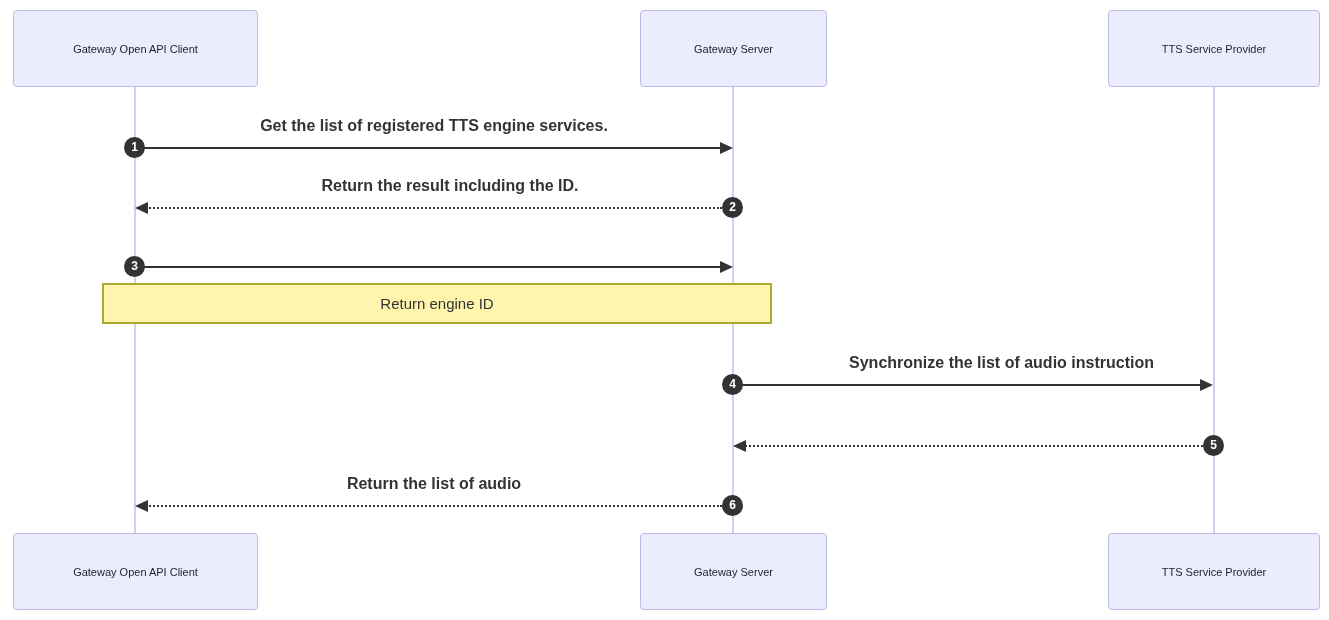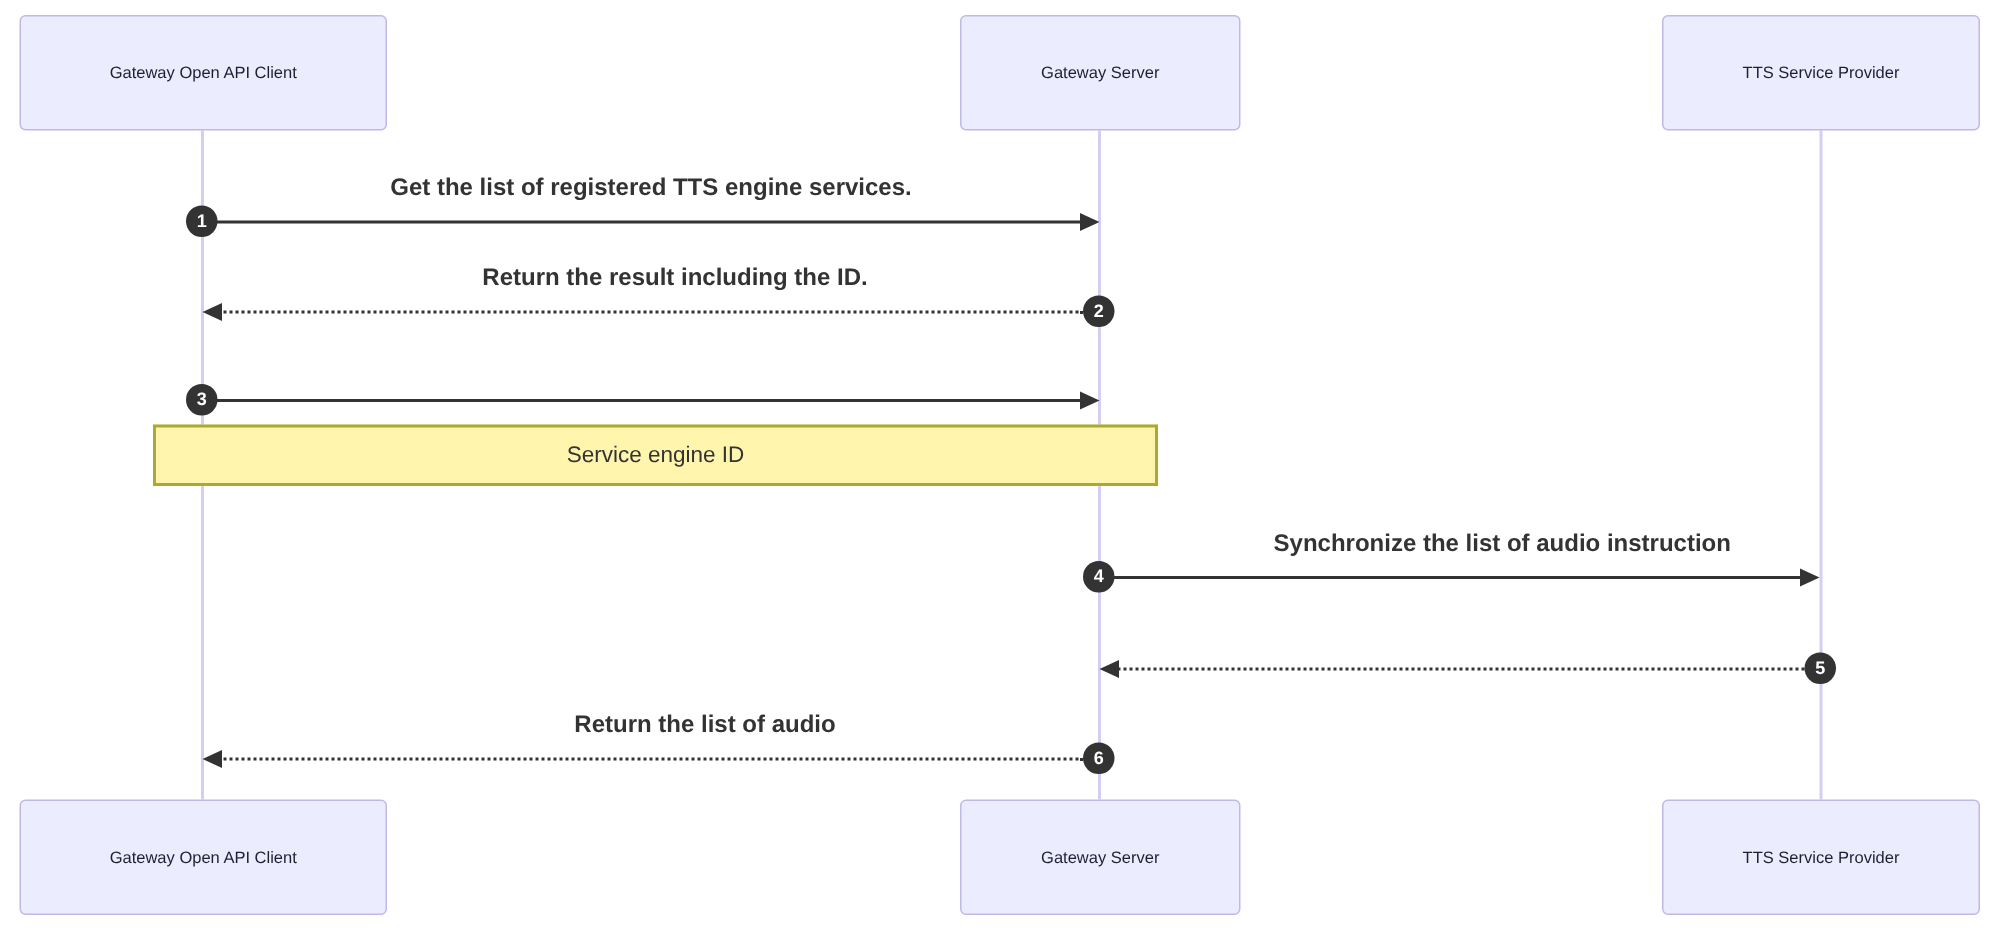--- a/index.html
+++ b/index.html
@@ -124,30 +124,30 @@
   <div class="msg-label" style="left:135px; top:174px; width:598px;margin-left:16px;">Return the result including the ID.</div>
   <div class="msg-line dashed" style="left:146px; top:207px; width:576px;"></div>
   <div class="arrowhead left" style="left:135px; top:202px;"></div>
   <div class="seq-badge" style="left:722px; top:197px;">2</div>
 
   <div class="msg-line solid" style="left:136px; top:266px; width:584px;"></div>
   <div class="arrowhead right" style="left:720px; top:261px;"></div>
   <div class="seq-badge" style="left:124px; top:256px;">3</div>
 
   <div class="note-box">
-    <span>Service engine ID</span>
+    <span>Return engine ID</span>
   </div>
 
   <div class="msg-label" style="left:733px; top:351px; width:481px;margin-left:28px;">Synchronize the list of audio instruction</div>
   <div class="msg-line solid" style="left:734px; top:384px; width:466px;"></div>
   <div class="arrowhead right" style="left:1200px; top:379px;"></div>
   <div class="seq-badge" style="left:722px; top:374px;">4</div>
 
   <div class="msg-line dashed" style="left:745px; top:445px; width:458px;"></div>
   <div class="arrowhead left" style="left:733px; top:440px;"></div>
   <div class="seq-badge" style="left:1203px; top:435px;">5</div>
 
-  <div class="msg-label" style="left:135px; top:472px; width:598px;margin-left:36px;">Return the list of audio</div>
+  <div class="msg-label" style="left:135px; top:472px; width:598px;">Return the list of audio</div>
   <div class="msg-line dashed" style="left:146px; top:505px; width:576px;"></div>
   <div class="arrowhead left" style="left:135px; top:500px;"></div>
   <div class="seq-badge" style="left:722px; top:495px;">6</div>
 
 </div>
 
 </body></html>

